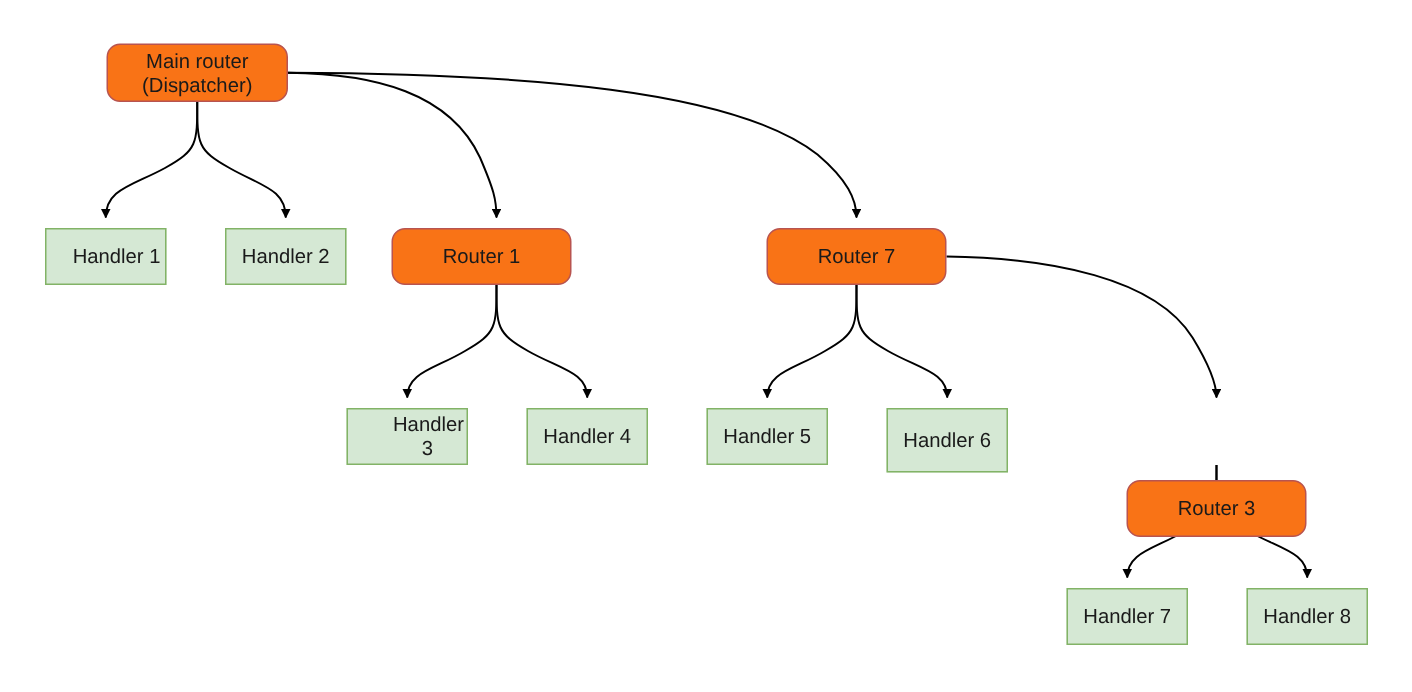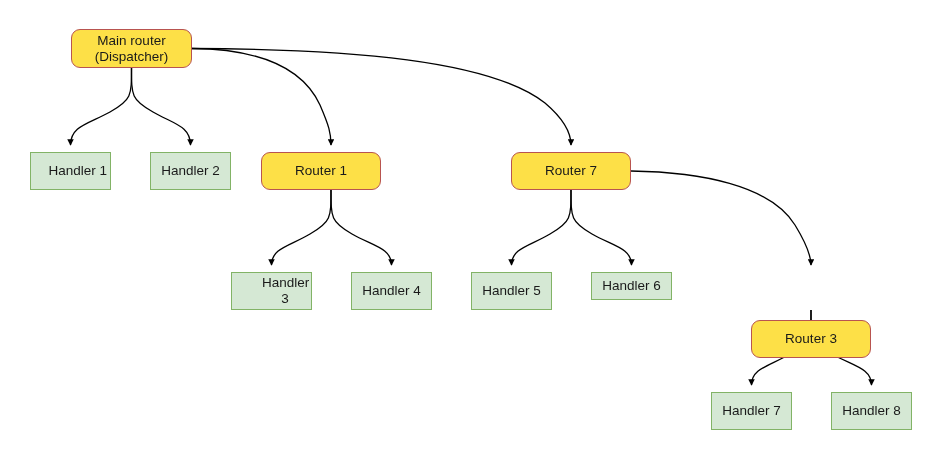--- a/index.html
+++ b/index.html
@@ -34,21 +34,21 @@
     display: flex;
     align-items: center;
     justify-content: center;
     text-align: center;
     font-size: 13.5px;
     line-height: 16px;
     color: #1a1a1a;
     white-space: pre-line;
   }
   .node.router {
-    background: #fde047;
+    background: #f97316;
     border: 1.3px solid #b85450;
     border-radius: 9px;
   }
   .node.handler {
     background: #d5e8d4;
     border: 1.3px solid #82b366;
     border-radius: 0px;
   }
   .node-label {
     display: block;
@@ -118,21 +118,21 @@
   </div>
 
   <div class="node handler" id="node-handler-4" style="left: 351px; top: 272px; width: 81px; height: 38px;">
     <span class="node-label">Handler 4</span>
   </div>
 
   <div class="node handler" id="node-handler-5" style="left: 471px; top: 272px; width: 81px; height: 38px; text-align: center;">
     <span class="node-label">Handler 5</span>
   </div>
 
-  <div class="node handler" id="node-handler-6" style="left: 591px; top: 272px; width: 81px; height: 28px;">
+  <div class="node handler" id="node-handler-6" style="left: 591px; top: 272px; width: 81px; height: 43px;">
     <span class="node-label">Handler 6</span>
   </div>
 
   <div class="node router" id="node-router-3" style="left: 751px; top: 272px; width: 120px; height: 38px; margin-top: 48px;">
     <span class="node-label">Router 3</span>
   </div>
 
   <div class="node handler" id="node-handler-7" style="left: 711px; top: 392px; width: 81px; height: 38px;">
     <span class="node-label">Handler 7</span>
   </div>

